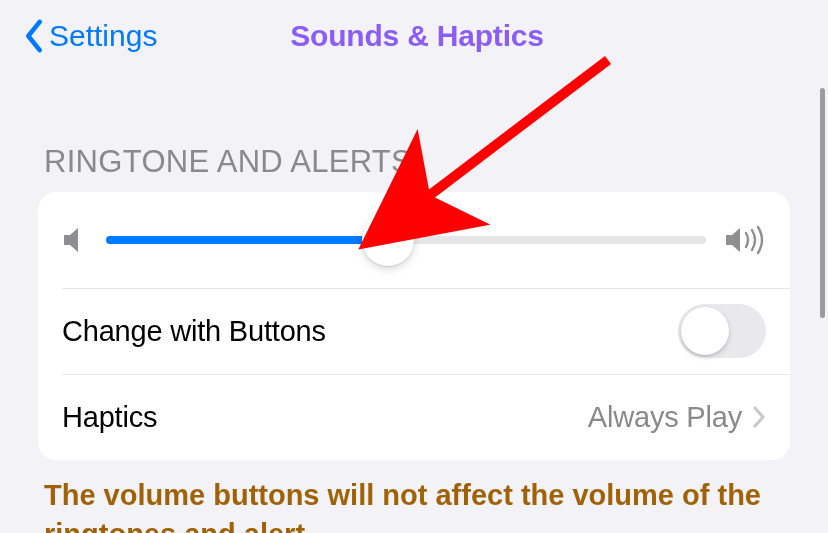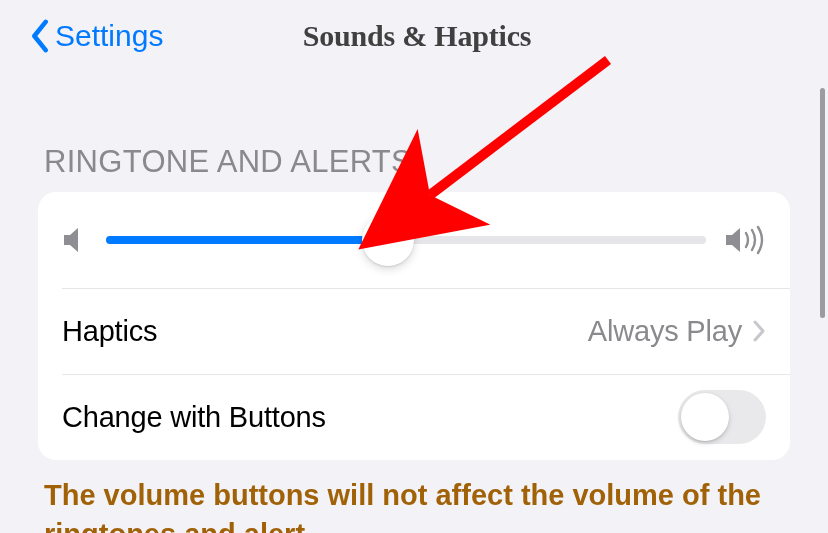--- a/index.html
+++ b/index.html
@@ -14,21 +14,21 @@
       width: 828px;
       height: 533px;
       overflow: hidden;
       position: relative;
     }
     .nav {
       display: flex;
       align-items: center;
       height: 72px;
       position: relative;
-      padding: 0 29px;
+      padding: 0 23px;
     }
     .back {
       display: flex;
       align-items: center;
       gap: 4px;
       color: #007aff;
       font-size: 30px;
       font-weight: 400;
       cursor: pointer;
       z-index: 2;
@@ -37,23 +37,22 @@
       width: 22px;
       height: 34px;
     }
     .nav-title {
       position: absolute;
       left: 6px;
       right: 0;
       text-align: center;
       font-size: 30px;
       font-weight: 600;
-      color: #404040;
+      color: #8b5cf6;
       letter-spacing: -0.2px;
-      font-family: Liberation Serif, serif;
     }
     .section-header {
       margin: 72px 38px 12px 44px;
       color: #8a8a8e;
       font-size: 31px;
       letter-spacing: 0.3px;
       text-transform: uppercase;
     }
     .card {
       margin: 0 38px;
@@ -206,32 +205,32 @@
     </div>
     <svg class="vol-icon" width="42" height="30" viewBox="0 0 42 30" fill="currentColor">
       <path d="M2 10 L8 10 L16 3 L16 27 L8 20 L2 20 Z"></path>
       <path d="M22 8 Q26 15 22 22" fill="none" stroke="currentColor" stroke-width="2.4" stroke-linecap="round"></path>
       <path d="M28 5 Q34 15 28 25" fill="none" stroke="currentColor" stroke-width="2.4" stroke-linecap="round"></path>
       <path d="M34 2 Q42 15 34 28" fill="none" stroke="currentColor" stroke-width="2.4" stroke-linecap="round"></path>
     </svg>
   </div>
 
   <div class="row">
+    <div class="row-label">Change with Buttons</div>
+    <div class="toggle">
+      <div class="toggle-knob"></div>
+    </div>
+  </div>
+
+  <div class="row">
     <div class="row-label">Haptics</div>
     <div class="row-value">Always Play</div>
     <svg class="chevron-right" width="14" height="24" viewBox="0 0 14 24" fill="none" stroke="currentColor" stroke-width="3" stroke-linecap="round" stroke-linejoin="round">
       <polyline points="3,3 11,12 3,21"></polyline>
     </svg>
-  </div>
-
-  <div class="row">
-    <div class="row-label">Change with Buttons</div>
-    <div class="toggle">
-      <div class="toggle-knob"></div>
-    </div>
   </div>
 
 </div>
 
 <div class="footer-text">The volume buttons will not affect the volume of the ringtones and alert</div>
 
 <div class="scrollbar"></div>
 
 <svg class="arrow-overlay" width="828" height="533">
   <defs>

